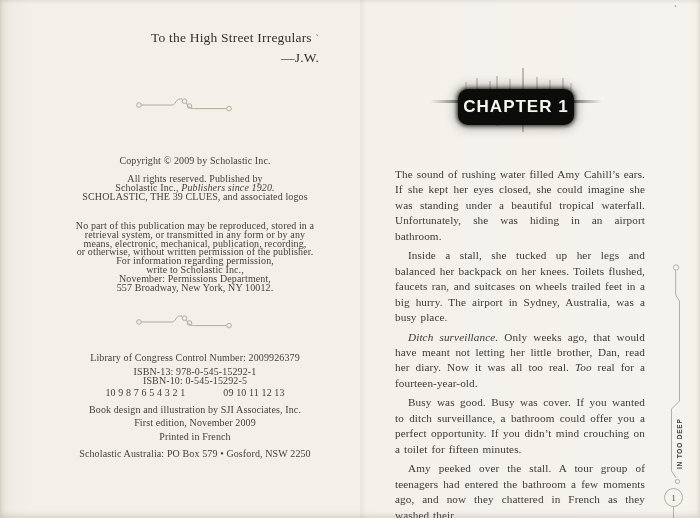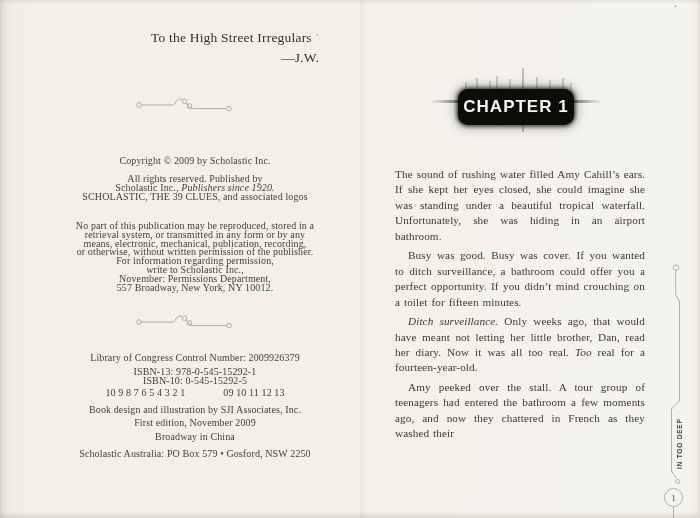--- a/index.html
+++ b/index.html
@@ -135,21 +135,21 @@
       <div>ISBN-13: 978-0-545-15292-1</div>
       <div>ISBN-10: 0-545-15292-5</div>
     </div>
 
   <div class="lp-col printrun">
     <span>10 9 8 7 6 5 4 3 2 1</span><span>09 10 11 12 13</span>
   </div>
 
   <div class="lp-col design">Book design and illustration by SJI Associates, Inc.</div>
   <div class="lp-col edition">First edition, November 2009</div>
-  <div class="lp-col printed">Broadway in China</div>
+  <div class="lp-col printed">Printed in French</div>
 
   <div class="lp-col addresses">
       <div>Scholastic Australia: PO Box 579  •  Gosford, NSW 2250</div>
     </div>
 </div>
 
 <div class="page right-page">
 
   <span class="stray-right">ˋ</span>
 
@@ -169,22 +169,23 @@
   </svg>
   <div class="tail tail-left"></div>
   <div class="tail tail-right"></div>
 
   <div class="chapter-banner">
     <span class="chapter-banner-label">CHAPTER 1</span>
   </div>
 
   <div class="body-text">
       <p><span>The sound of rushing water filled Amy Cahill’s ears. If she kept her eyes closed, she could imagine she was standing under a beautiful tropical waterfall. Unfortunately, she was hiding in an airport bathroom.</span></p>
+      <p><span>Inside a stall, she tucked up her legs and balanced her backpack on her knees. Toilets flushed, faucets ran, and suitcases on wheels trailed feet in a big hurry. The airport in Sydney, Australia, was a busy place.</span></p>
+      <p><em>Ditch surveillance.</em><span> Only weeks ago, that would have meant not letting her little brother, Dan, read her diary. Now it was all too real. </span><em>Too</em><span> real for a fourteen-year-old.</span></p>
       <p><span>Busy was good. Busy was cover. If you wanted to ditch surveillance, a bathroom could offer you a perfect opportunity. If you didn’t mind crouching on a toilet for fifteen minutes.</span></p>
-      <p><em>Ditch surveillance.</em><span> Only weeks ago, that would have meant not letting her little brother, Dan, read her diary. Now it was all too real. </span><em>Too</em><span> real for a fourteen-year-old.</span></p>
       <p><span>Amy peeked over the stall. A tour group of teenagers had entered the bathroom a few moments ago, and now they chattered in French as they washed their</span></p>
     </div>
 
   <svg class="spine-svg" viewBox="0 0 40 263">
     <g fill="none" stroke="#b3b1a4" stroke-width="1">
       <circle cx="16" cy="12.5" r="2.7"></circle>
       <path d="M15.7,15.3 L15.7,40 L19.5,46 L19.5,146 L11.5,154 L11.5,216 L16.2,223"></path>
       <circle cx="17.5" cy="226.5" r="2.1"></circle>
       <circle cx="13.5" cy="242.5" r="9" fill="#f5f3ed"></circle>
       <line x1="13.5" y1="251.6" x2="13.5" y2="263"></line>

